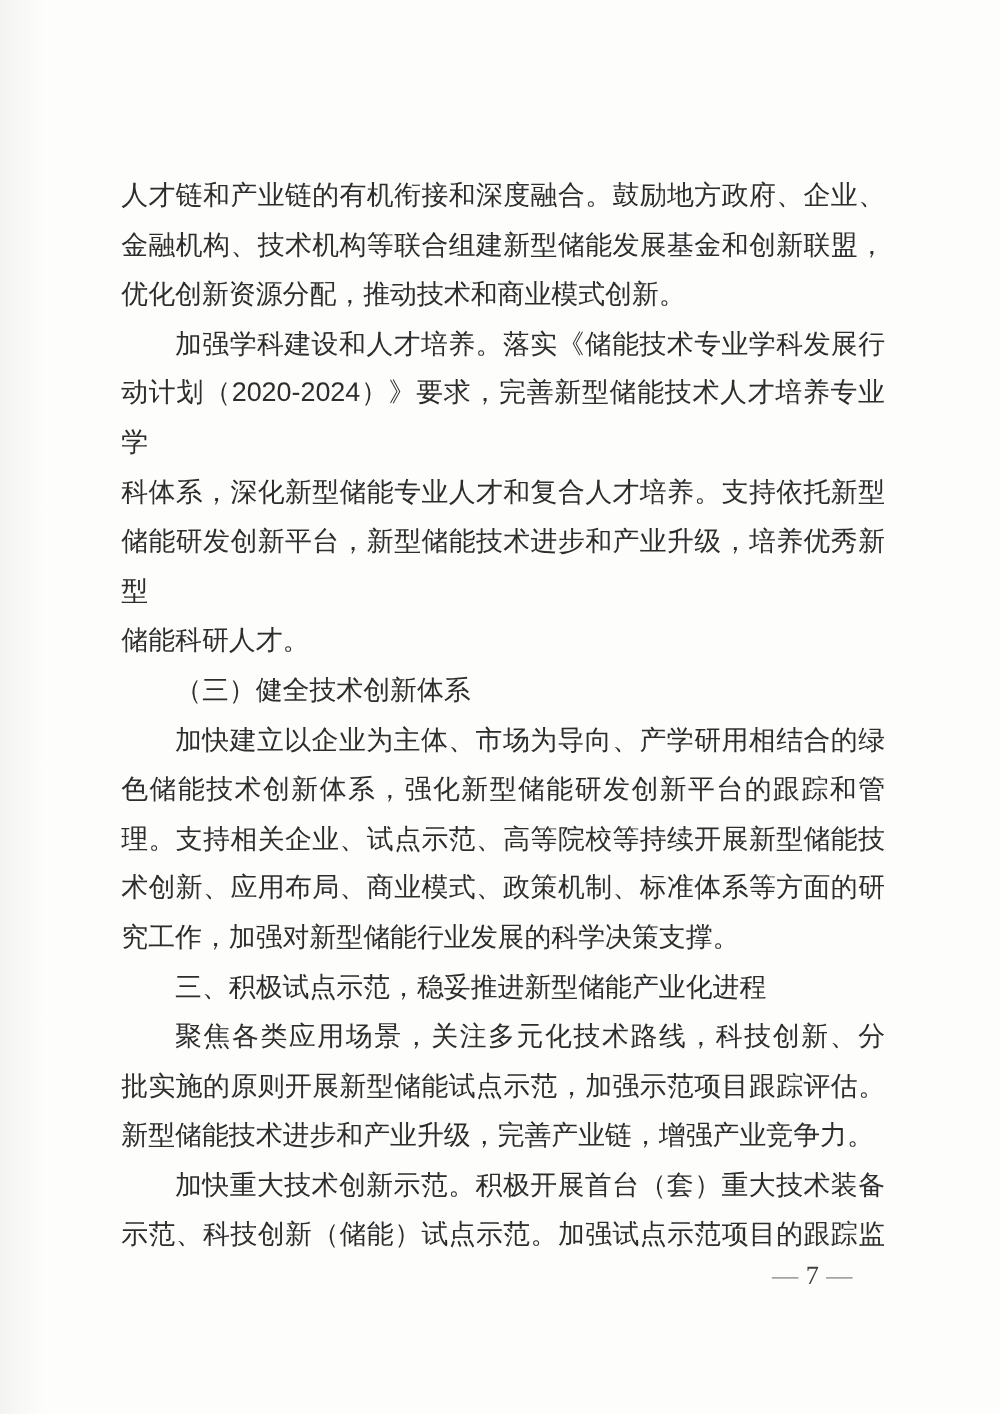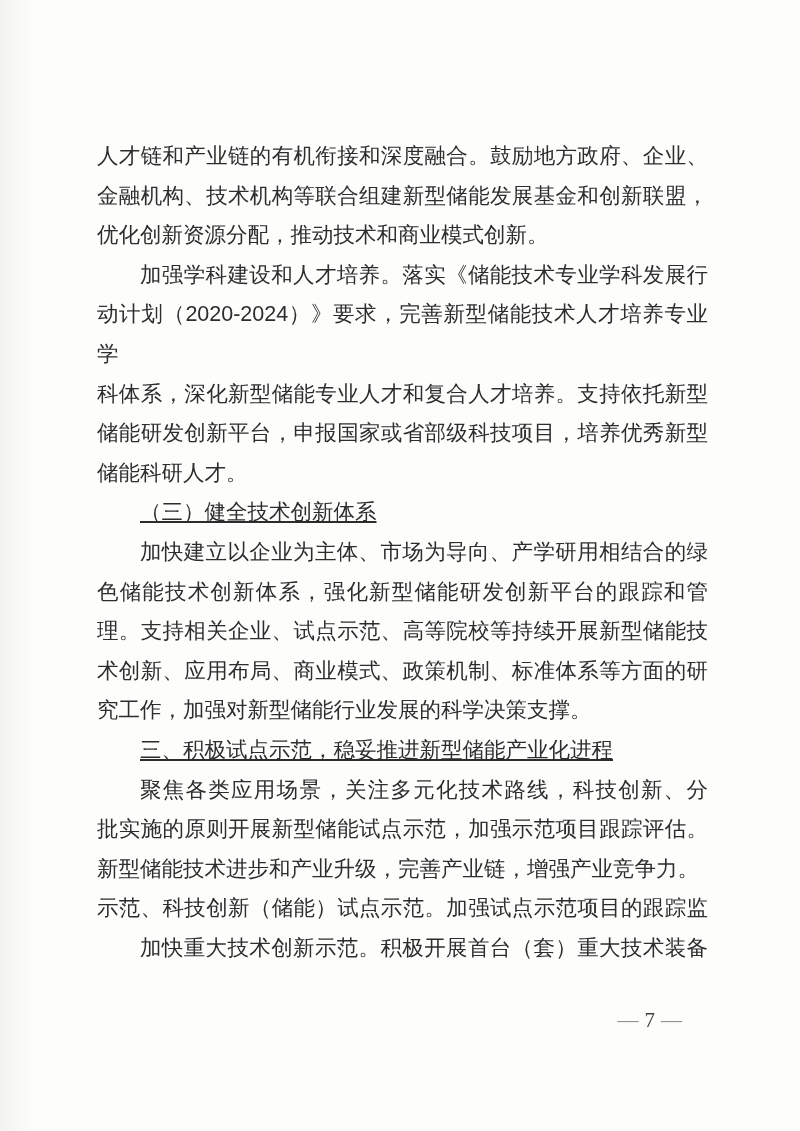--- a/index.html
+++ b/index.html
@@ -44,21 +44,20 @@
     min-height: 39.6px;
   }
   .line.end {
     text-align-last: left;
   }
   .line.indent {
     text-indent: 43px;
   }
   .heading .line {
     text-align-last: left;
-    text-decoration: underline;
   }
   .page-number {
     position: absolute;
     top: 1006px;
     right: 112px;
     font-family: "Liberation Serif", "DejaVu Serif", serif;
     font-size: 21px;
     line-height: 28px;
     color: #3f3f3f;
     text-align: right;
@@ -81,21 +80,21 @@
     <div class="block">
       <div class="line">人才链和产业链的有机衔接和深度融合。鼓励地方政府、企业、</div>
       <div class="line">金融机构、技术机构等联合组建新型储能发展基金和创新联盟，</div>
       <div class="line end">优化创新资源分配，推动技术和商业模式创新。</div>
     </div>
 
     <div class="block">
       <div class="line indent">加强学科建设和人才培养。落实《储能技术专业学科发展行</div>
       <div class="line">动计划（2020-2024）》要求，完善新型储能技术人才培养专业学</div>
       <div class="line">科体系，深化新型储能专业人才和复合人才培养。支持依托新型</div>
-      <div class="line">储能研发创新平台，申报国家或省部级科技项目，培养优秀新型</div>
+      <div class="line">储能研发创新平台，新型储能技术进步和产业升级，培养优秀新型</div>
       <div class="line end">储能科研人才。</div>
     </div>
 
     <div class="block heading">
       <div class="line indent end">（三）健全技术创新体系</div>
     </div>
 
     <div class="block">
       <div class="line indent">加快建立以企业为主体、市场为导向、产学研用相结合的绿</div>
       <div class="line">色储能技术创新体系，强化新型储能研发创新平台的跟踪和管</div>
@@ -109,22 +108,22 @@
     </div>
 
     <div class="block">
       <div class="line indent">聚焦各类应用场景，关注多元化技术路线，科技创新、分</div>
       <div class="line">批实施的原则开展新型储能试点示范，加强示范项目跟踪评估。</div>
       <div class="line end">新型储能技术进步和产业升级，完善产业链，增强产业竞争力。</div>
     </div>
 
 
     <div class="block">
+      <div class="line indent">加快重大技术创新示范。积极开展首台（套）重大技术装备</div>
       <div class="line">示范、科技创新（储能）试点示范。加强试点示范项目的跟踪监</div>
-      <div class="line indent">加快重大技术创新示范。积极开展首台（套）重大技术装备</div>
     </div>
 
   </div>
 
   <div class="page-number">
     <span class="dash">—</span><span>7</span><span class="dash">—</span>
   </div>
 
 </div>
 

